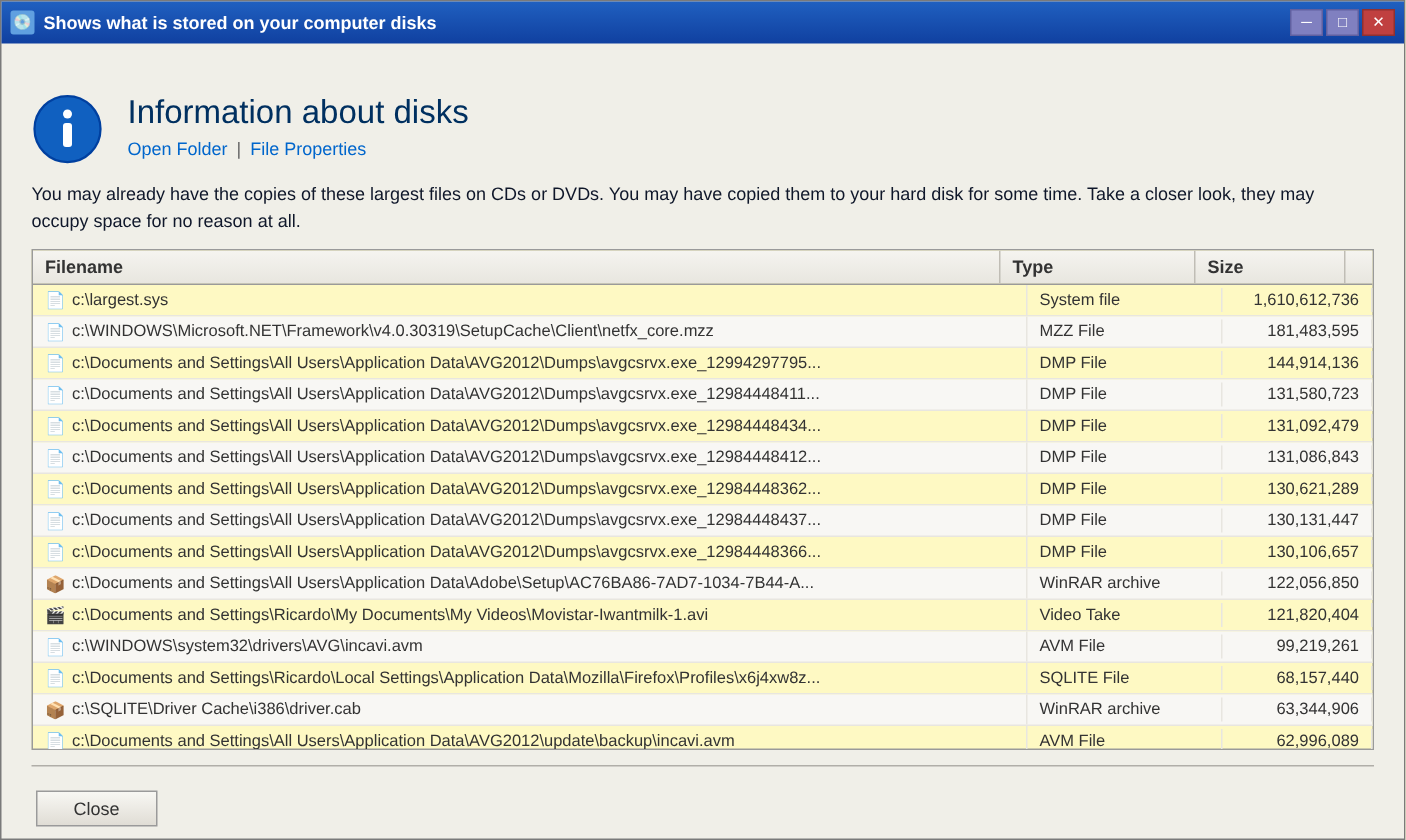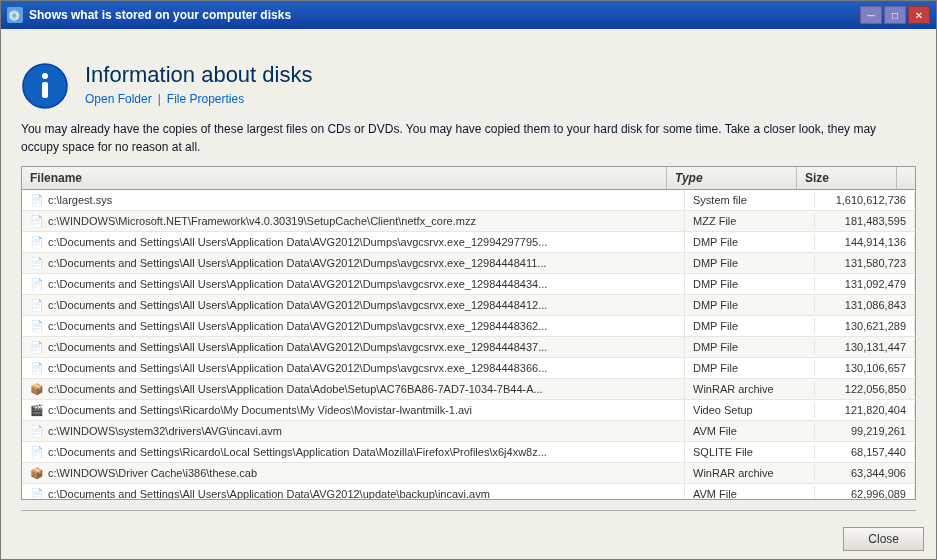--- a/index.html
+++ b/index.html
@@ -117,39 +117,38 @@
     .main-content {
       flex: 1;
       padding: 0 20px 10px 20px;
       display: flex;
       flex-direction: column;
       min-height: 0;
     }
     .table-container {
       flex: 1;
       border: 1px solid #9a9a9a;
-      background: #ffffff;
+      background: #fef9c3;
       overflow: hidden;
       display: flex;
       flex-direction: column;
     }
     .table-header {
       display: flex;
       background: linear-gradient(to bottom, #f5f4f0 0%, #e8e6df 100%);
       border-bottom: 1px solid #9a9a9a;
       flex-shrink: 0;
     }
     .col-filename {
       flex: 1;
       min-width: 0;
     }
     .col-type {
       width: 130px;
       flex-shrink: 0;
-      font-style: italic;
     }
     .col-size {
       width: 100px;
       flex-shrink: 0;
     }
     .col-scroll {
       width: 18px;
       flex-shrink: 0;
     }
     .th {
@@ -226,23 +225,22 @@
     }
     .file-icon-video {
       color: #208020;
     }
     .filename-text {
       overflow: hidden;
       text-overflow: ellipsis;
       white-space: nowrap;
     }
     .footer-section {
-      padding: 8px 12px;
-      display: flex;
-      justify-content: flex-end;
+      padding: 8px 23px;
+      display: flex;
       flex-shrink: 0;
     }
     .close-button {
       padding: 4px 24px;
       background: linear-gradient(to bottom, #f8f7f3 0%, #e0ddd5 100%);
       border: 1px solid #9a9a9a;
       font-size: 12px;
       cursor: pointer;
       color: #333;
     }
@@ -378,21 +376,21 @@
         <span class="filename-text">c:\Documents and Settings\All Users\Application Data\Adobe\Setup\AC76BA86-7AD7-1034-7B44-A...</span>
       </div>
       <div class="td type-cell">WinRAR archive</div>
       <div class="td size-cell">122,056,850</div>
     </div>
           <div class="table-row">
       <div class="td filename-cell">
         <span class="file-icon file-icon-video">🎬</span>
         <span class="filename-text">c:\Documents and Settings\Ricardo\My Documents\My Videos\Movistar-Iwantmilk-1.avi</span>
       </div>
-      <div class="td type-cell">Video Setup</div>
+      <div class="td type-cell">Video Take</div>
       <div class="td size-cell">121,820,404</div>
     </div>
           <div class="table-row">
       <div class="td filename-cell">
         <span class="file-icon file-icon-doc">📄</span>
         <span class="filename-text">c:\WINDOWS\system32\drivers\AVG\incavi.avm</span>
       </div>
       <div class="td type-cell">AVM File</div>
       <div class="td size-cell">99,219,261</div>
     </div>
@@ -400,21 +398,21 @@
       <div class="td filename-cell">
         <span class="file-icon file-icon-doc">📄</span>
         <span class="filename-text">c:\Documents and Settings\Ricardo\Local Settings\Application Data\Mozilla\Firefox\Profiles\x6j4xw8z...</span>
       </div>
       <div class="td type-cell">SQLITE File</div>
       <div class="td size-cell">68,157,440</div>
     </div>
           <div class="table-row">
       <div class="td filename-cell">
         <span class="file-icon file-icon-zip">📦</span>
-        <span class="filename-text">c:\WINDOWS\Driver Cache\i386\these.cab</span>
+        <span class="filename-text">c:\SQLITE\Driver Cache\i386\driver.cab</span>
       </div>
       <div class="td type-cell">WinRAR archive</div>
       <div class="td size-cell">63,344,906</div>
     </div>
           <div class="table-row">
       <div class="td filename-cell">
         <span class="file-icon file-icon-doc">📄</span>
         <span class="filename-text">c:\Documents and Settings\All Users\Application Data\AVG2012\update\backup\incavi.avm</span>
       </div>
       <div class="td type-cell">AVM File</div>

